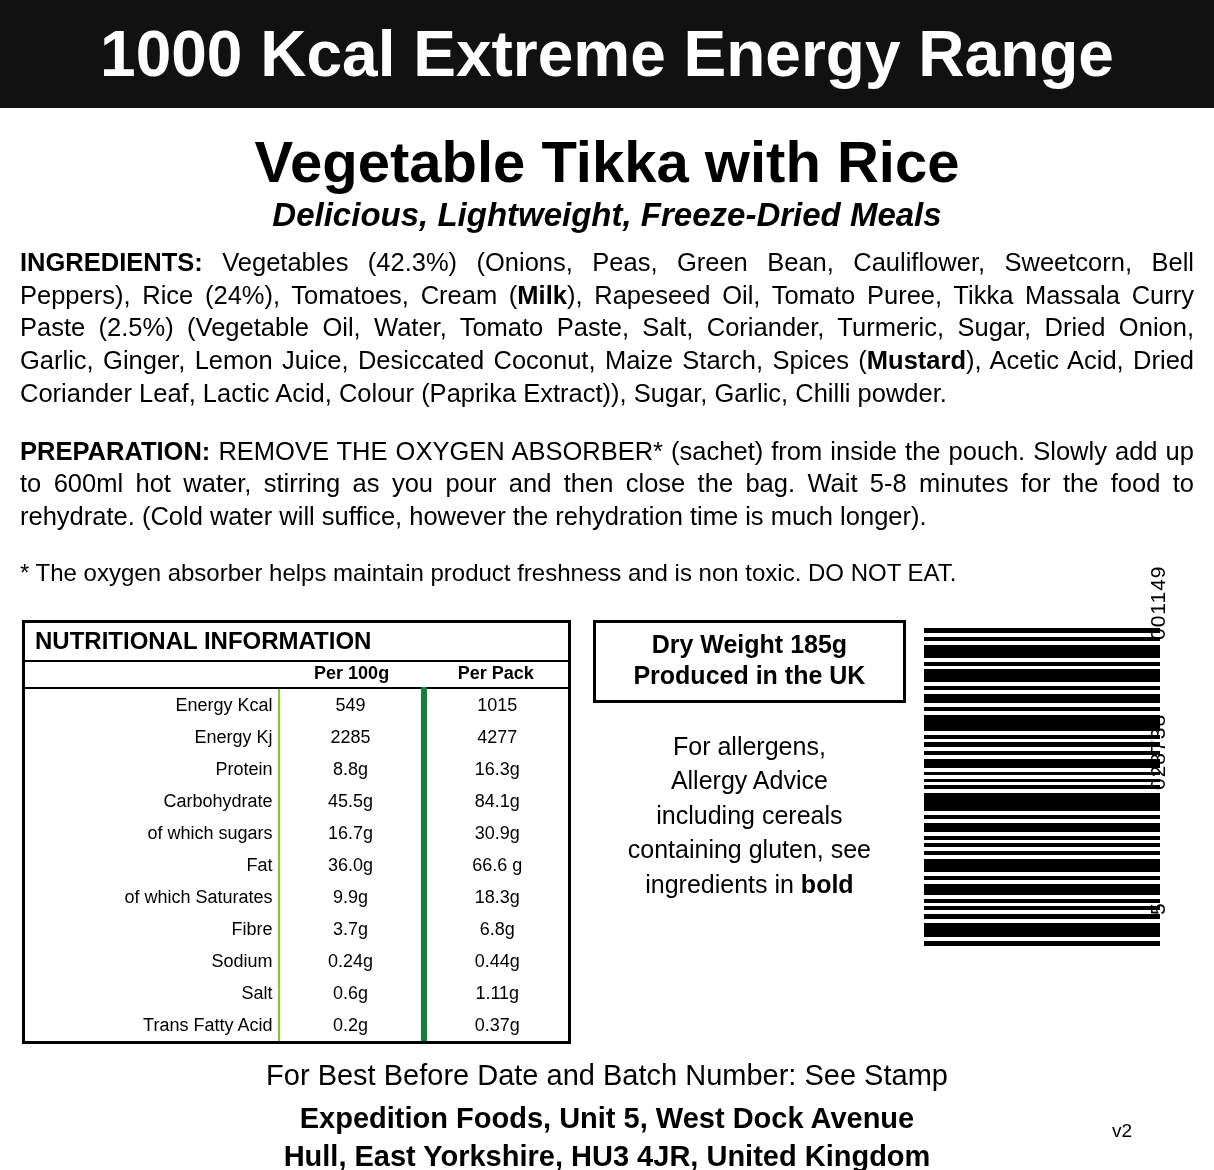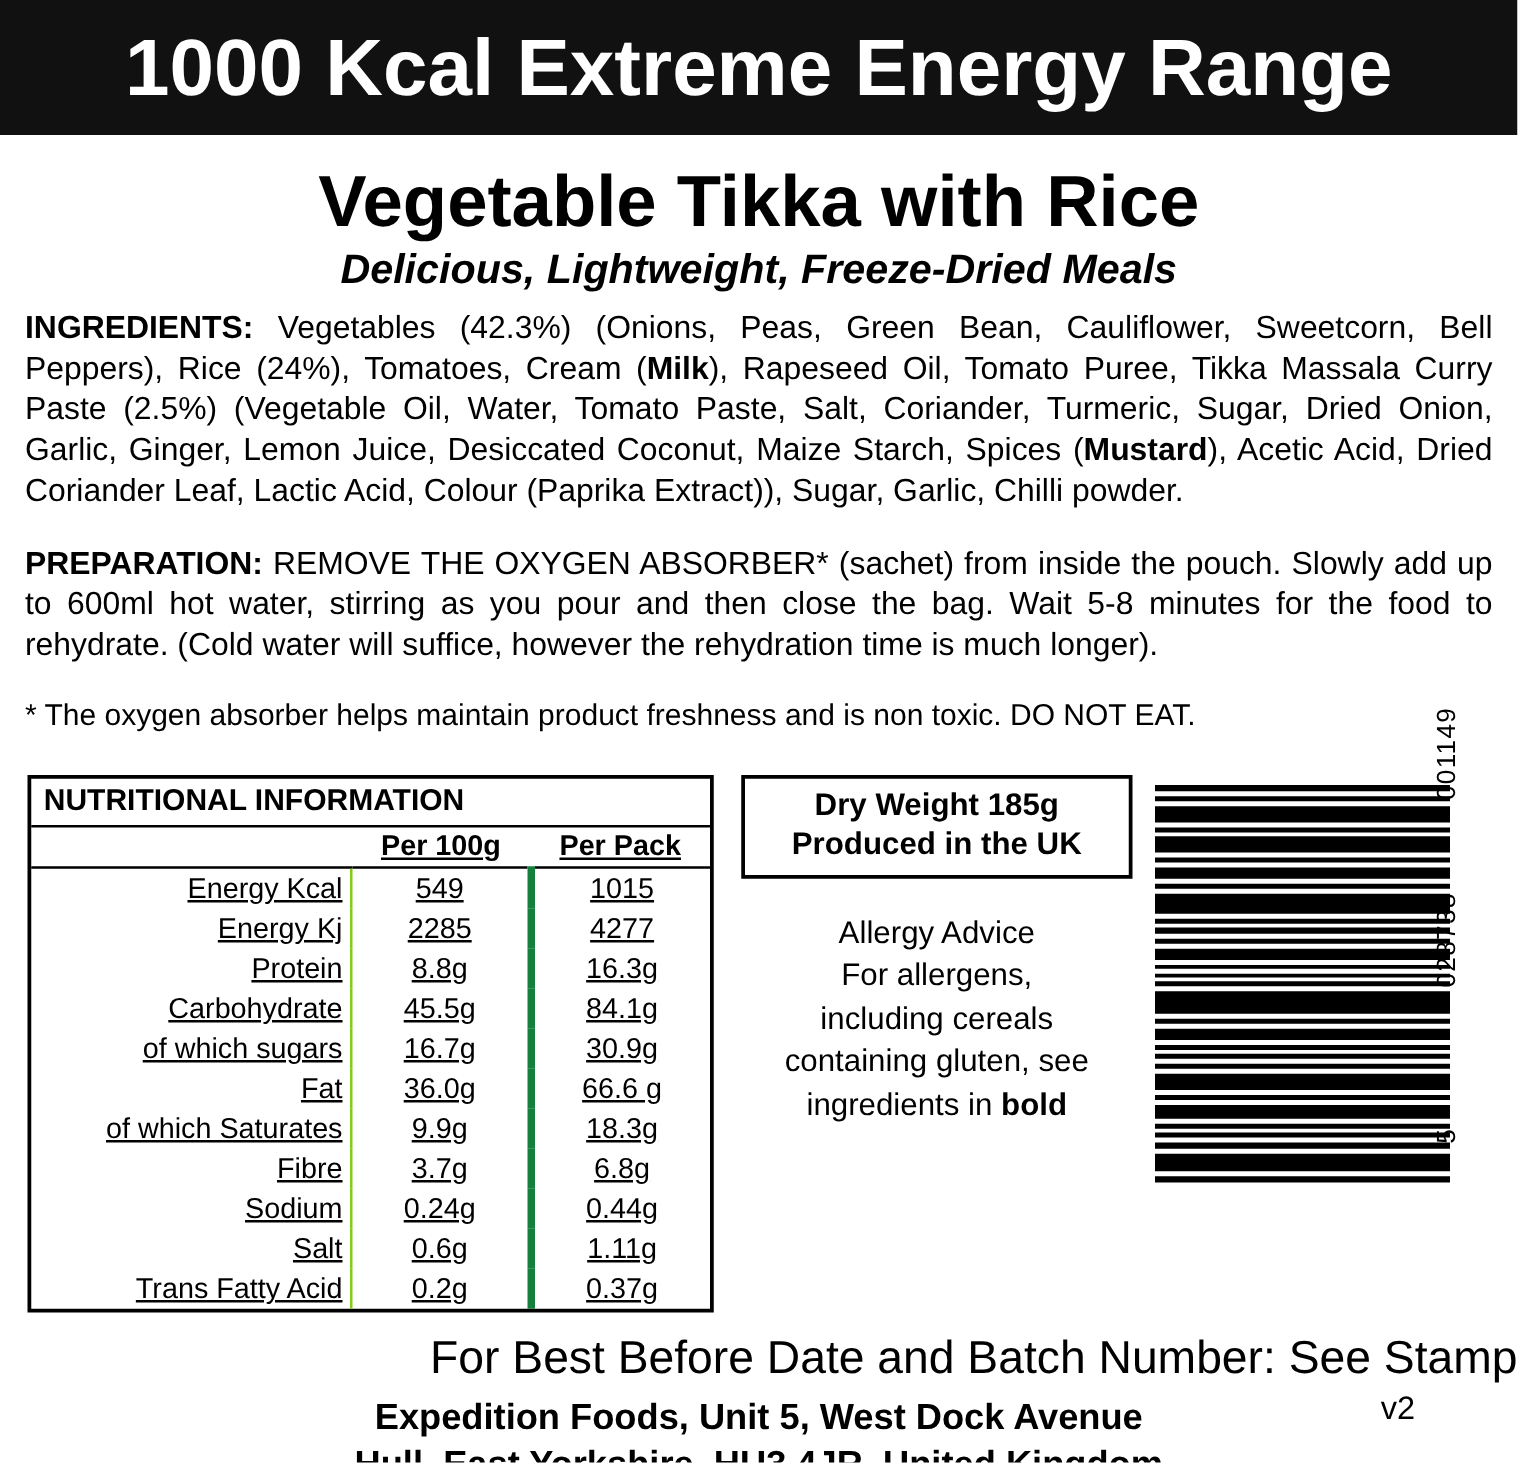--- a/index.html
+++ b/index.html
@@ -98,23 +98,22 @@
   }
   .nutri caption {
     caption-side: top;
     text-align: left;
     font-size: 24px;
     font-weight: bold;
     padding: 4px 0 5px 10px;
     border-bottom: 2px solid #000;
   }
   .nutri th, .nutri td {
-    font-size: 23px;
+    font-size: 18px;
     padding: 1px 6px;
-    text-decoration: underline;
   }
   .nutri thead th {
     font-weight: bold;
     text-align: center;
     border-bottom: 2px solid #000;
     padding-bottom: 3px;
     padding-top: 1px;
   }
   .nutri th.cat-head { width: 272px; }
   .nutri th.col-head { width: 152px; }
@@ -189,35 +188,34 @@
     transform: rotate(180deg);
     white-space: nowrap;
   }
 
   
   .footer {
     text-align: center;
     padding-top: 14px;
   }
   .bbd {
-    font-size: 37px;
+    font-size: 29px;
     line-height: 1.2;
-    text-align: right;
   }
   .addr {
     font-size: 29px;
     font-weight: bold;
     line-height: 1.32;
     margin-top: 6px;
   }
   .version {
     position: absolute;
     right: 82px;
     bottom: 28px;
-    font-size: 26px;
+    font-size: 19px;
   }
 </style>
 </head>
 <body>
 
 <div class="label">
 
   <div class="banner">
     <div class="banner-title">1000 Kcal Extreme Energy Range</div>
   </div>
@@ -307,22 +305,22 @@
         </tbody>
       </table>
     </div>
 
     <div class="info">
       <div class="dryweight">
         <div>Dry Weight 185g</div>
         <div>Produced in the UK</div>
       </div>
       <div class="allergy">
+        <div>For allergens,</div>
         <div>Allergy Advice</div>
-        <div>For allergens,</div>
         <div>including cereals</div>
         <div>containing gluten, see</div>
         <div><span>ingredients in </span><b>bold</b></div>
       </div>
     </div>
 
     <div class="barcode-area">
       <div class="barcode">
         <div class="bar" style="height:5px"></div>
         <div class="bar" style="height:4px"></div>

